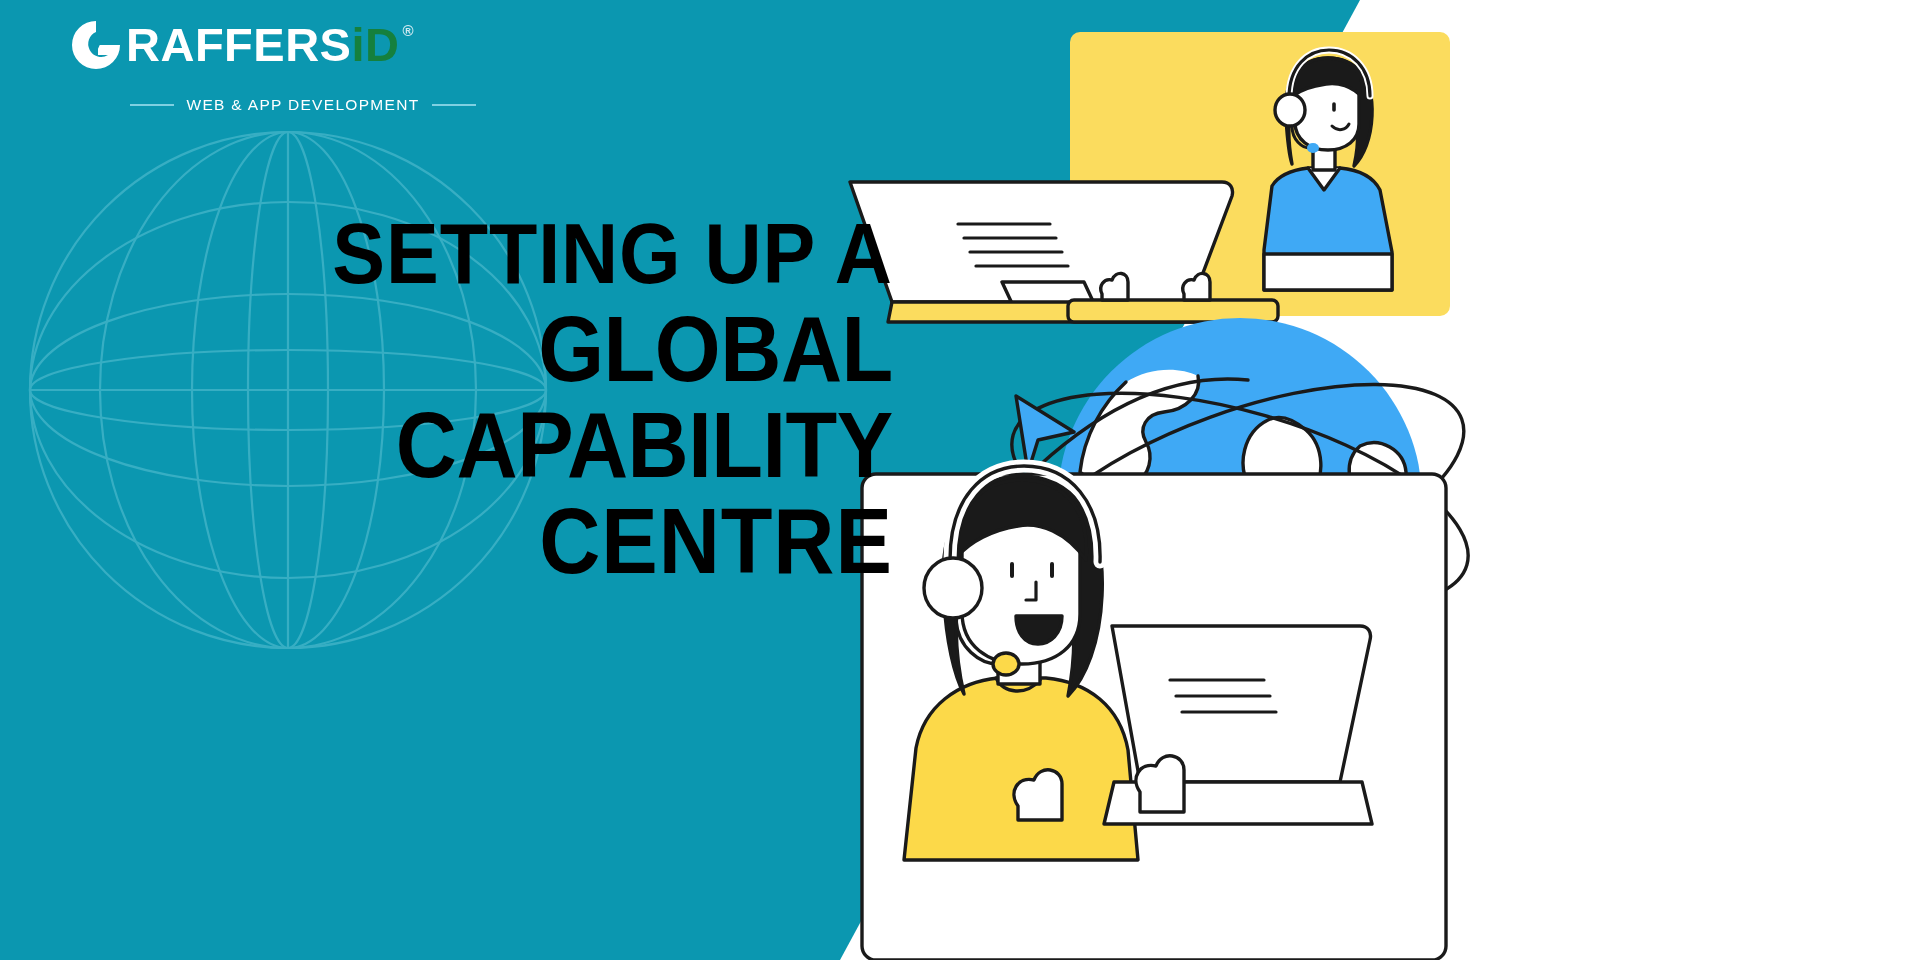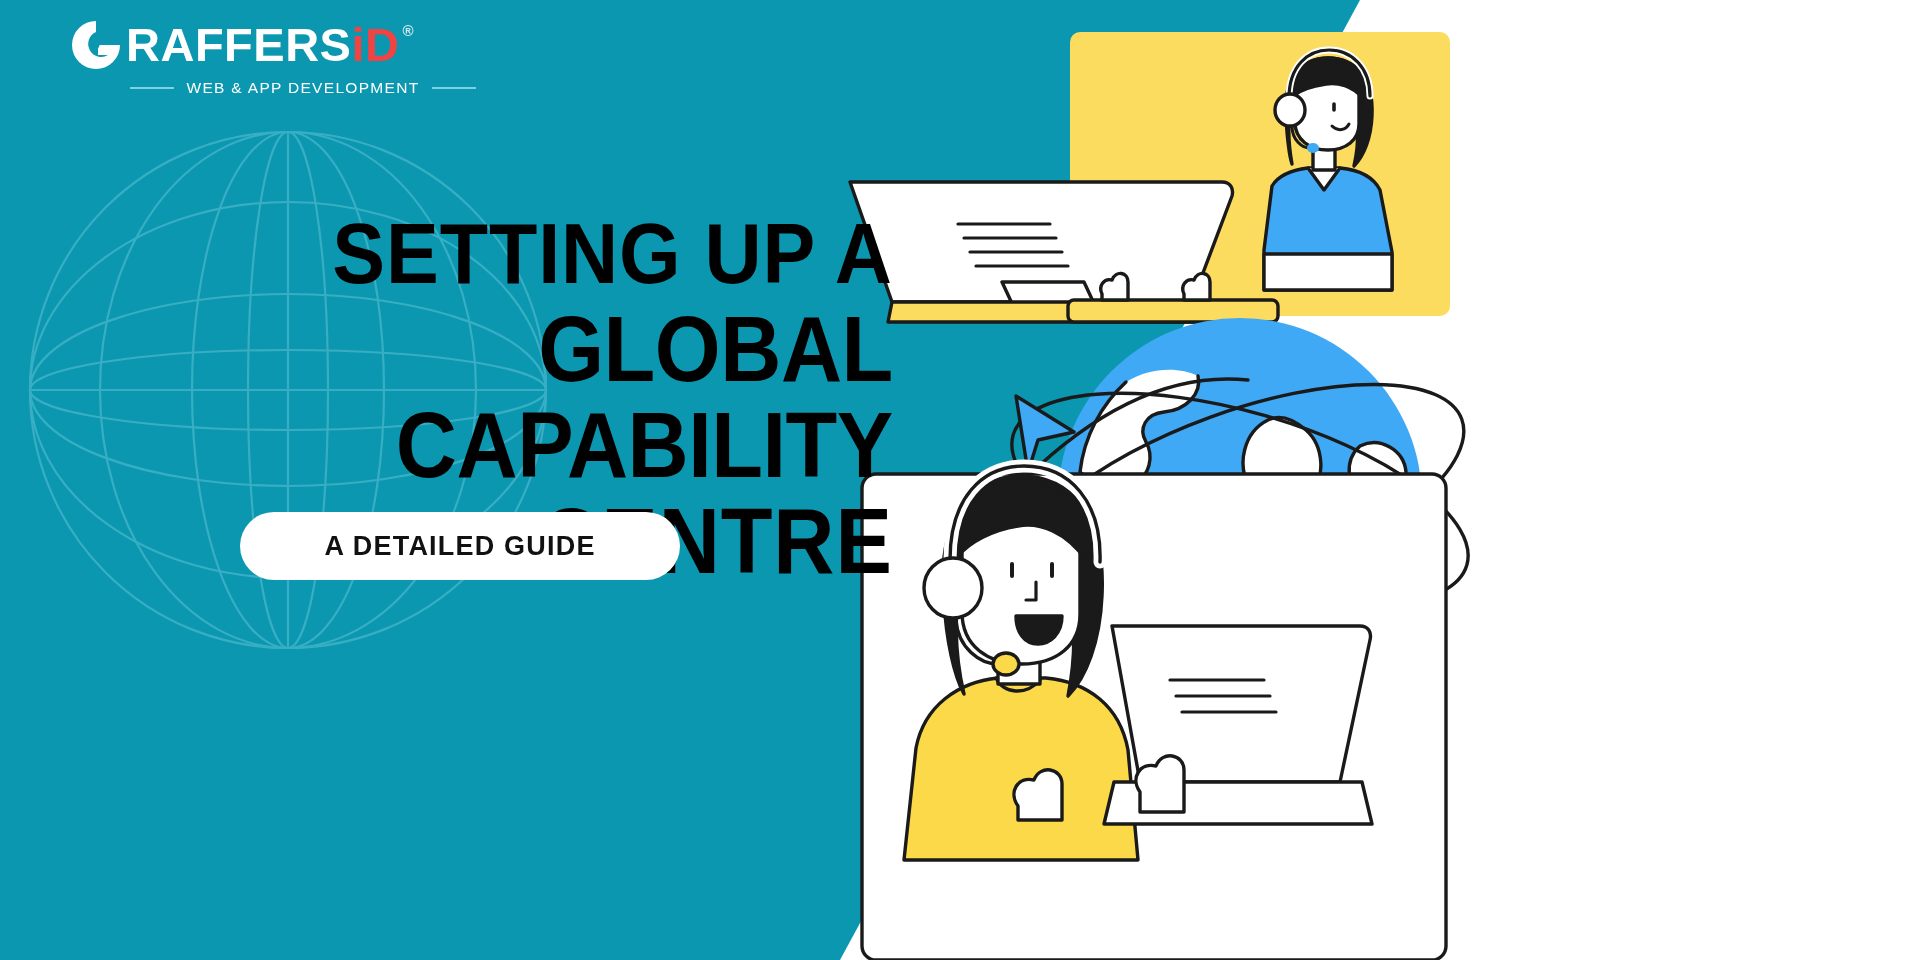--- a/index.html
+++ b/index.html
@@ -27,23 +27,23 @@
   
   .logo-block{position:absolute;left:68px;top:14px;z-index:6;}
   .logo-row{display:flex;align-items:center;height:62px;text-align:right;}
   .logo-mark{position:relative;width:56px;height:56px;flex:none;margin-right:2px;}
   .logo-word{
     font-size:47px;font-weight:bold;letter-spacing:.5px;
     line-height:56px;color:#ffffff;white-space:nowrap;
     display:flex;align-items:flex-end;
   }
   .logo-word .w-main{color:#ffffff;}
-  .logo-word .w-accent{color:#ef4444;}
+  .logo-word .w-accent{color:#15803d;}
   .logo-reg{font-size:15px;color:#cfeaf1;line-height:1;margin-left:3px;align-self:flex-start;margin-top:6px;}
-  .logo-tag-row{display:flex;align-items:center;justify-content:center;margin-top:3px;width:470px;}
+  .logo-tag-row{display:flex;align-items:center;justify-content:center;margin-top:20px;width:470px;}
   .tag-dash{height:2px;background:#7fd0e2;flex:none;}
   .tag-dash.left{width:44px;margin-right:13px;}
   .tag-dash.right{width:44px;margin-left:13px;}
   .logo-tagline{
     font-size:15.5px;letter-spacing:1.3px;color:#ffffff;white-space:nowrap;font-weight:normal;
   }
 
   
   .headline{position:absolute;left:0;top:205px;width:930px;z-index:6;text-align:right;}
   .hl{
@@ -107,23 +107,20 @@
       <span class="tag-dash right"></span>
     </div>
   </div>
 
   <div class="headline">
     <div class="hl hl-1">SETTING UP A</div>
     <div class="hl hl-2">GLOBAL CAPABILITY</div>
     <div class="hl hl-3">CENTRE</div>
   </div>
 
-  <div class="cta">
-    <span class="cta-label">A DETAILED GUIDE</span>
-  </div>
 
   <svg class="art" viewBox="0 0 1080 960">
     <g stroke="#1a1a1a" stroke-width="3.4" stroke-linejoin="round" stroke-linecap="round" fill="none">
 
       <rect x="230" y="32" width="380" height="284" rx="10" fill="#fbdc5e" stroke="none"></rect>
 
       <path d="M432 186 C438 176 452 170 468 168 L500 168 C520 170 534 178 540 190 L552 252 L552 290 L424 290 L424 250 Z" fill="#3fa9f5"></path>
 
       <path d="M424 254 L552 254 L552 290 L424 290 Z" fill="#ffffff"></path>
 

